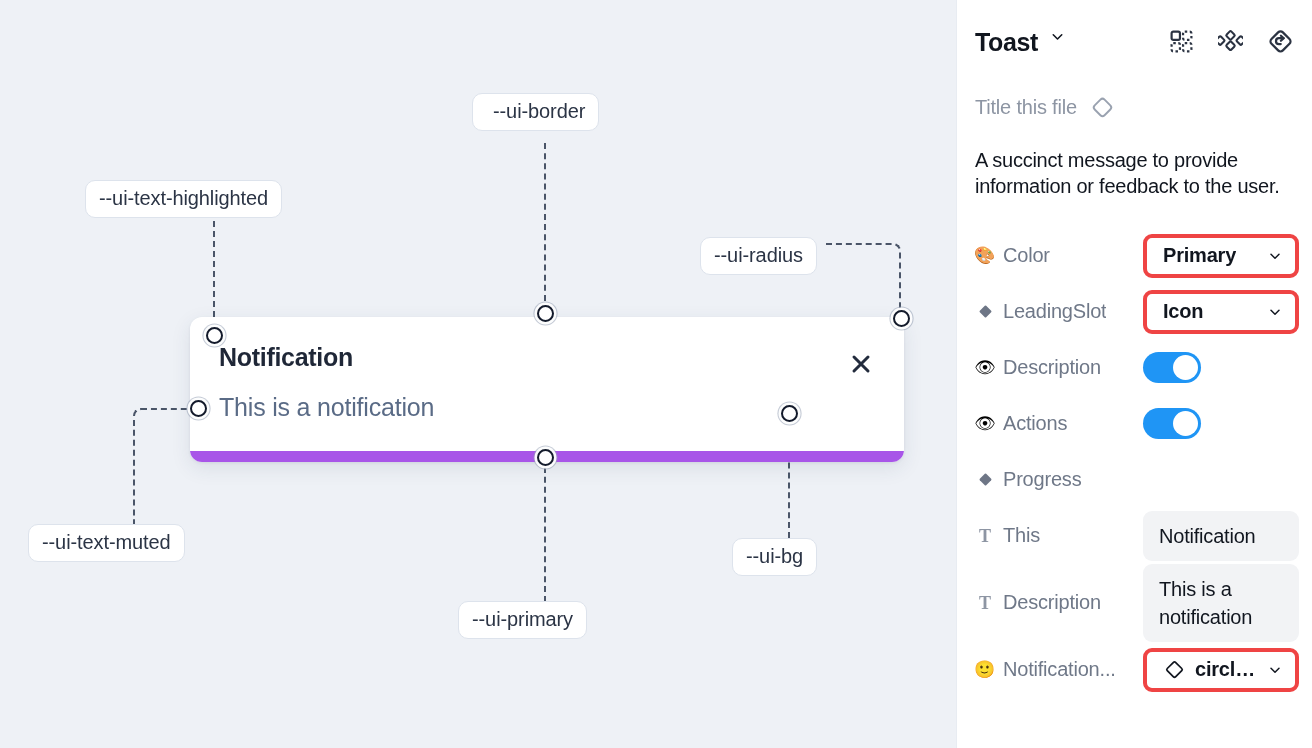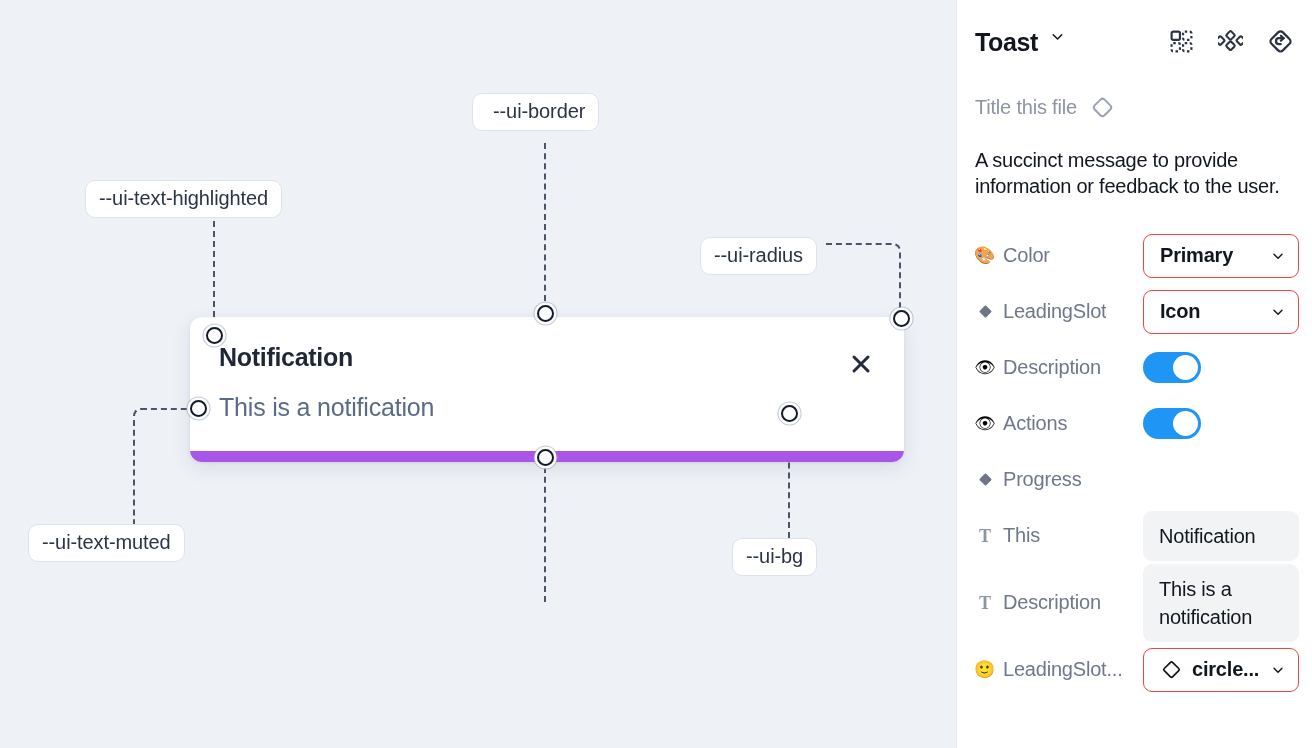--- a/index.html
+++ b/index.html
@@ -143,21 +143,21 @@
   .prop-icon-t { font-family: "Liberation Serif", serif; font-weight: 700; font-size: 18px; color: #8d95a3; }
   .prop-name {
     font-size: 20px; color: #6f7888; letter-spacing: -0.2px;
     white-space: nowrap; overflow: hidden; text-overflow: ellipsis;
   }
   .prop-ctl { flex: 1; display: flex; justify-content: flex-end; }
 
   .select {
     width: 156px; height: 44px;
     background: #ffffff;
-    border: 1px solid #ef4444;
+    border: 4px solid #ef4444;
     border-radius: 9px;
     display: flex; align-items: center;
     padding: 0 12px 0 16px;
     cursor: pointer;
   }
   .select .sel-val {
     font-size: 20px; font-weight: 700; color: #11161f; letter-spacing: -0.2px;
     white-space: nowrap; overflow: hidden; text-overflow: ellipsis;
   }
   .select .sel-caret { margin-left: auto; padding-left: 8px; display: flex; align-items: center; }
@@ -216,20 +216,21 @@
     <div class="dot" style="left:537px; top:305px;"></div>
     <div class="dot" style="left:893px; top:310px;"></div>
     <div class="dot" style="left:190px; top:400px;"></div>
     <div class="dot" style="left:781px; top:405px;"></div>
     <div class="dot" style="left:537px; top:449px;"></div>
 
     <div class="pill" style="left:472px; top:93px;padding-left:20px;">--ui-border</div>
     <div class="pill" style="left:85px;  top:180px;">--ui-text-highlighted</div>
     <div class="pill" style="left:684px; top:237px;margin-left:16px;">--ui-radius</div>
     <div class="pill" style="left:28px;  top:524px;">--ui-text-muted</div>
+    <div class="pill" style="left:458px; top:601px;">--ui-primary</div>
     <div class="pill" style="left:732px; top:538px;">--ui-bg</div>
   </div>
 
   <div id="panel">
 
     <div id="panel-header">
       <div id="panel-title">Toast</div>
       <div id="panel-title-caret">
         <svg width="17" height="17" viewBox="0 0 24 24" fill="none">
           <path d="M6 9.5 L12 15.5 L18 9.5" stroke="#11161f" stroke-width="2.2" stroke-linecap="round" stroke-linejoin="round"></path>
@@ -365,21 +366,21 @@
           <span class="prop-name">Description</span>
         </div>
         <div class="prop-ctl">
           <div class="textfield">This is a notification</div>
         </div>
       </div>
 
       <div class="prop-row">
         <div class="prop-label">
           <span class="prop-icon">🙂</span>
-          <span class="prop-name">LeadingSlot...</span>
+          <span class="prop-name">Notification...</span>
         </div>
         <div class="prop-ctl">
           <div class="select">
             <span class="sel-diamond">
               <svg width="23" height="23" viewBox="0 0 24 24" fill="none">
                   <rect x="12" y="3.4" width="12.2" height="12.2" rx="1.5" transform="rotate(45 12 3.4)" stroke="#11161f" stroke-width="1.8"></rect>
                 </svg>
             </span>
             <span class="sel-val">circle...</span>
             <span class="sel-caret">

